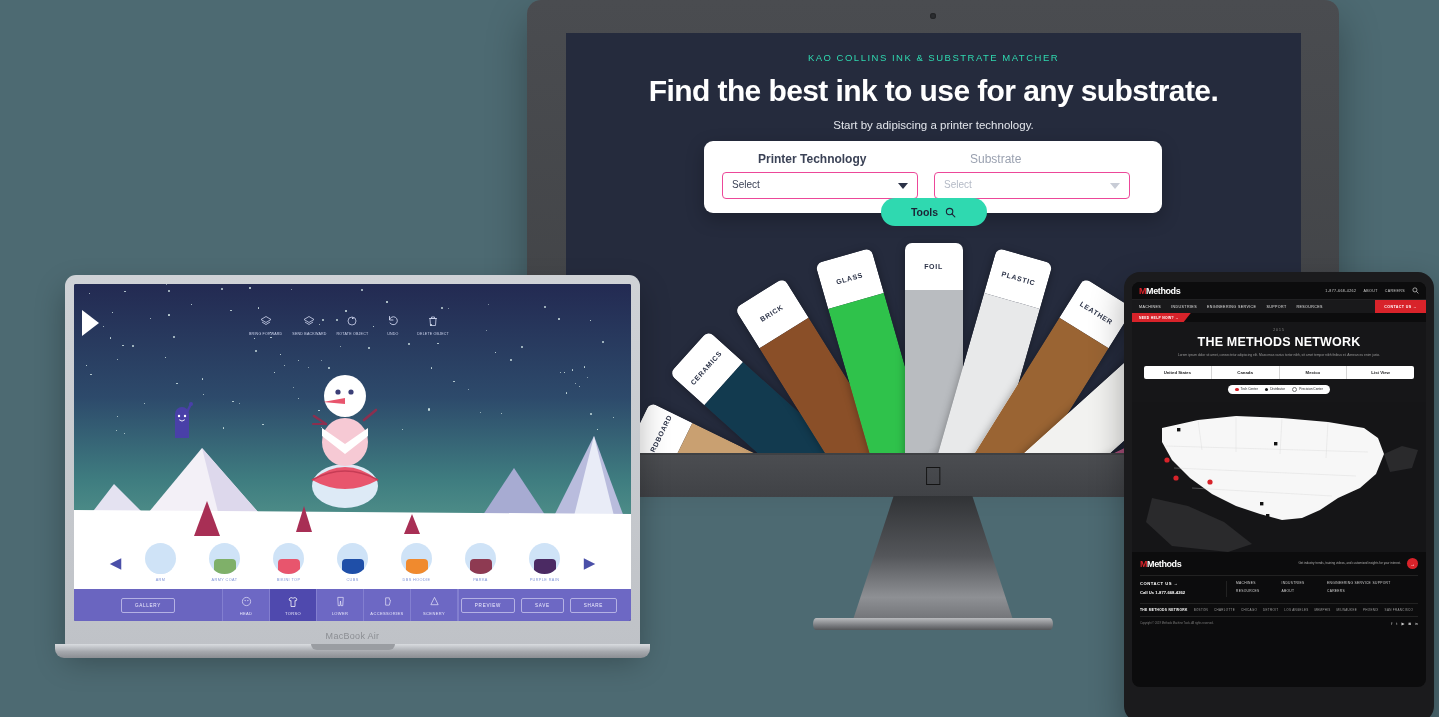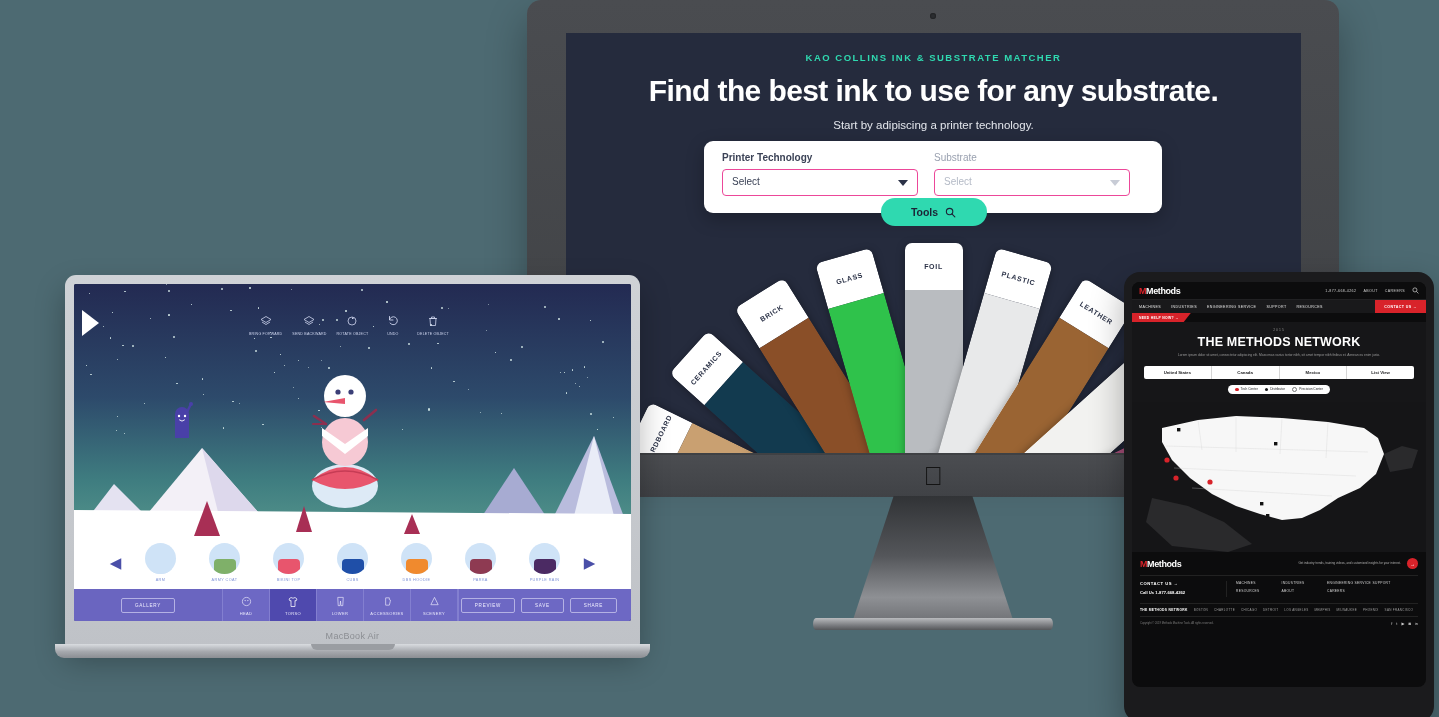--- a/index.html
+++ b/index.html
@@ -41,36 +41,36 @@
   }
   .imac-foot{
     position:absolute;left:50%;margin-left:-120px;top:618px;width:240px;height:12px;
     background:linear-gradient(180deg,#b9bbbe 0%,#7b7d81 60%,#55575a 100%);
     border-radius:3px/6px;
   }
 
   
   .kc-page{position:absolute;inset:0;background:#252b3d;}
   .kc-eyebrow{
-    text-align:center;color:#2fd9b0;font-size:9.5px;font-weight:bold;
+    text-align:center;color:#2fd9b0;font-size:9.5px;font-weight:normal;
     letter-spacing:1.5px;margin-top:19px;
   }
   .kc-h1{
     text-align:center;color:#ffffff;font-size:30px;font-weight:bold;
     letter-spacing:-0.6px;margin-top:11px;
   }
   .kc-sub{text-align:center;color:#e3e6ec;font-size:11.5px;margin-top:11px;}
   .kc-card{
     position:absolute;left:138px;top:108px;width:458px;height:72px;
     background:#fff;border-radius:9px;box-shadow:0 6px 18px rgba(0,0,0,.25);
   }
   .kc-field{position:absolute;top:11px;width:196px;}
   .kc-field.a{left:18px;}
   .kc-field.b{left:230px;}
-  .kc-label{font-size:10px;font-weight:bold;color:#3b4256;margin-bottom:6px;}
+  .kc-label{font-size:12px;font-weight:bold;color:#3b4256;margin-bottom:6px;margin-left:36px;}
   .kc-label.dim{color:#9aa1b0;font-weight:normal;}
   .kc-select{
     position:relative;height:25px;border:1px solid #ec4899;border-radius:4px;
     background:#fff;
   }
   .kc-select .txt{position:absolute;left:9px;top:6px;font-size:10px;color:#3b4256;}
   .kc-select.dim .txt{color:#b4bac6;}
   .kc-caret{
     position:absolute;right:9px;top:10px;width:0;height:0;
     border-left:5px solid transparent;border-right:5px solid transparent;

